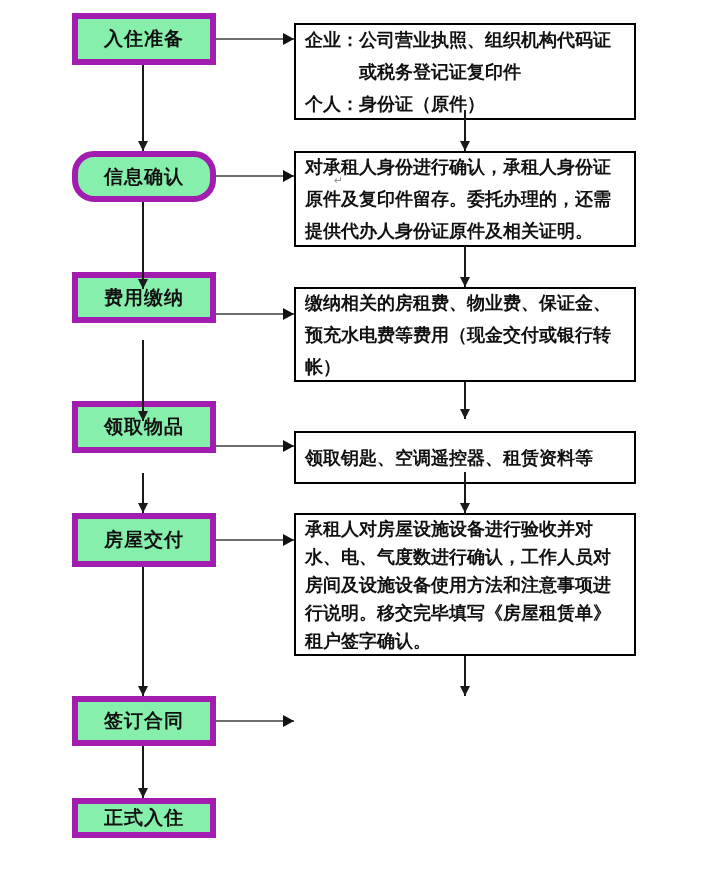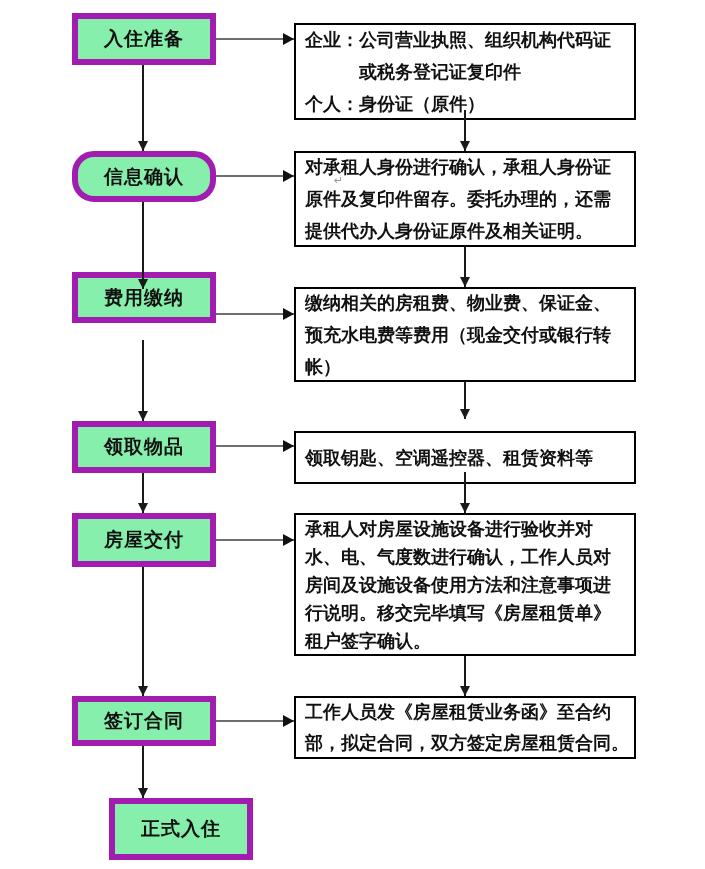--- a/index.html
+++ b/index.html
@@ -76,42 +76,40 @@
   }
 </style>
 </head>
 <body>
 
 <div id="canvas">
 
   <div class="lbox" style="top:13px;height:52px;"><span>入住准备</span></div>
   <div class="lbox" style="top:151px;height:51px;border-radius:22px;"><span>信息确认</span></div>
   <div class="lbox" style="top:272px;height:51px;"><span>费用缴纳</span></div>
-  <div class="lbox" style="top:421px;height:52px;"><span>领取物品</span></div>
+  <div class="lbox" style="top:401px;height:52px;"><span>领取物品</span></div>
   <div class="lbox" style="top:513px;height:54px;"><span>房屋交付</span></div>
   <div class="lbox" style="top:696px;height:50px;"><span>签订合同</span></div>
-  <div class="lbox" style="top:798px;height:62px;margin-left:37px;"><span>正式入住</span></div>
+  <div class="lbox" style="top:798px;height:40px;"><span>正式入住</span></div>
 
   <div class="rbox" style="top:23px;height:97px;">企业：公司营业执照、组织机构代码证
 　　　或税务登记证复印件
 个人：身份证（原件）</div>
   <div class="rbox" style="top:151px;height:96px;">对承租人身份进行确认，承租人身份证
 原件及复印件留存。委托办理的，还需
 提供代办人身份证原件及相关证明。</div>
   <div class="rbox" style="top:287px;height:95px;">缴纳相关的房租费、物业费、保证金、
 预充水电费等费用（现金交付或银行转
 帐）</div>
   <div class="rbox" style="top:431px;height:53px;">领取钥匙、空调遥控器、租赁资料等</div>
   <div class="rbox tight" style="top:513px;height:143px;">承租人对房屋设施设备进行验收并对
 水、电、气度数进行确认，工作人员对
 房间及设施设备使用方法和注意事项进
 行说明。移交完毕填写《房屋租赁单》
 租户签字确认。</div>
-  <div class="rbox mid" style="top:696px;height:63px;">工作人员发《房屋租赁业务函》至合约
-部，拟定合同，双方签定房屋租赁合同。</div>
 
   <div class="edit-mark">↵</div>
 
   <div class="v-arrow" style="left:142px;top:65px;height:86px;"></div>
   <div class="v-arrow" style="left:142px;top:202px;height:87px;"></div>
   <div class="v-arrow" style="left:142px;top:340px;height:81px;"></div>
   <div class="v-arrow" style="left:142px;top:473px;height:40px;"></div>
   <div class="v-arrow" style="left:142px;top:567px;height:129px;"></div>
   <div class="v-arrow" style="left:142px;top:746px;height:52px;"></div>
 

